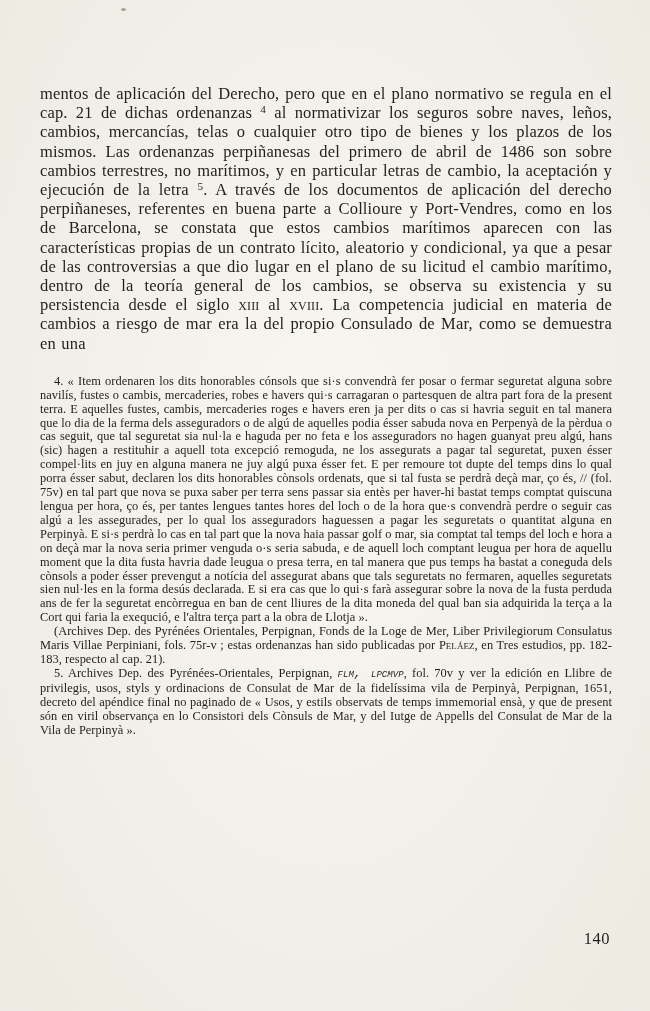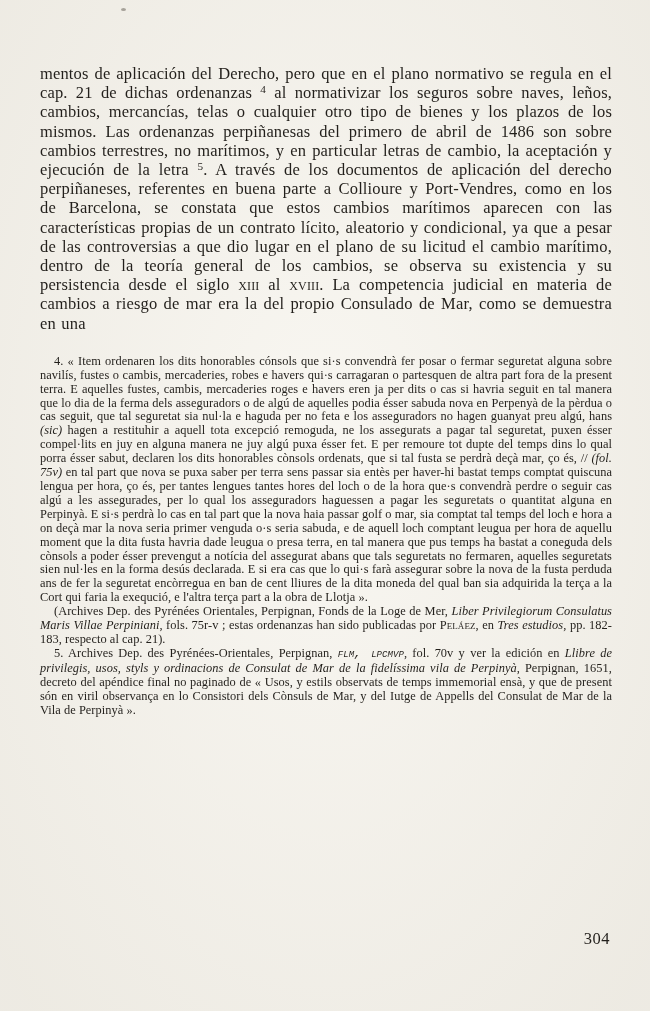--- a/index.html
+++ b/index.html
@@ -7,21 +7,21 @@
   body {
     background: #f5f2ea;
     font-family: "Liberation Serif", "DejaVu Serif", serif;
     color: #221f1b;
     position: relative;
     overflow: hidden;
   }
   .page {
     position: absolute;
     inset: 0;
-    padding: 64px 38px 0 40px;
+    padding: 84px 38px 0 40px;
     background:
       radial-gradient(ellipse at 50% 45%, rgba(255,255,255,0.35), rgba(0,0,0,0.03) 95%),
       #f5f2ea;
   }
   .speck {
     position: absolute;
     left: 121px; top: 8px;
     width: 5px; height: 3px;
     background: #6b655c;
     border-radius: 50%;
@@ -36,21 +36,21 @@
     word-spacing: 1.2px;
   }
   .footnotes { margin-top: 22px; }
   .footnotes .footnote {
     font-size: 12.4px;
     line-height: 13.9px;
     text-align: justify;
     text-indent: 14px;
     letter-spacing: 0.05px;
   }
-  .seg-italic { font-style: italic; }
+  .seg-italic { }
   .seg-smallcaps { font-variant: small-caps; }
   .seg-smallcaps-italic { font-variant: small-caps; font-style: italic; font-family: Liberation Mono, monospace; }
   .seg-sup {
     font-size: 0.68em;
     position: relative;
     top: -0.45em;
     line-height: 0;
   }
   .page-number {
     position: absolute;
@@ -70,15 +70,15 @@
   <main class="main-text">
     <p class="body-para"><span class="seg-normal">mentos de aplicación del Derecho, pero que en el plano normativo se regula en el cap. 21 de dichas ordenanzas </span><span class="seg-sup">4</span><span class="seg-normal"> al normativizar los seguros sobre naves, leños, cambios, mercancías, telas o cualquier otro tipo de bienes y los plazos de los mismos. Las ordenanzas perpiñanesas del primero de abril de 1486 son sobre cambios terrestres, no marítimos, y en particular letras de cambio, la aceptación y ejecución de la letra </span><span class="seg-sup">5</span><span class="seg-normal">. A través de los documentos de aplicación del derecho perpiñaneses, referentes en buena parte a Collioure y Port-Vendres, como en los de Barcelona, se constata que estos cambios marítimos aparecen con las características propias de un contrato lícito, aleatorio y condicional, ya que a pesar de las controversias a que dio lugar en el plano de su licitud el cambio marítimo, dentro de la teoría general de los cambios, se observa su existencia y su persistencia desde el siglo </span><span class="seg-smallcaps">xiii</span><span class="seg-normal"> al </span><span class="seg-smallcaps">xviii</span><span class="seg-normal">. La competencia judicial en materia de cambios a riesgo de mar era la del propio Consulado de Mar, como se demuestra en una</span></p>
   </main>
 
   <section class="footnotes">
     <p class="footnote"><span class="seg-normal">4. « Item ordenaren los dits honorables cónsols que si·s convendrà fer posar o fermar seguretat alguna sobre navilís, fustes o cambis, mercaderies, robes e havers qui·s carragaran o partesquen de altra part fora de la present terra. E aquelles fustes, cambis, mercaderies roges e havers eren ja per dits o cas si havria seguit en tal manera que lo dia de la ferma dels asseguradors o de algú de aquelles podia ésser sabuda nova en Perpenyà de la pèrdua o cas seguit, que tal seguretat sia nul·la e haguda per no feta e los asseguradors no hagen guanyat preu algú, hans </span><span class="seg-italic">(sic)</span><span class="seg-normal"> hagen a restituhir a aquell tota excepció remoguda, ne los assegurats a pagar tal seguretat, puxen ésser compel·lits en juy en alguna manera ne juy algú puxa ésser fet. E per remoure tot dupte del temps dins lo qual porra ésser sabut, declaren los dits honorables cònsols ordenats, que si tal fusta se perdrà deçà mar, ço és, // </span><span class="seg-italic">(fol. 75v)</span><span class="seg-normal"> en tal part que nova se puxa saber per terra sens passar sia entès per haver-hi bastat temps comptat quiscuna lengua per hora, ço és, per tantes lengues tantes hores del loch o de la hora que·s convendrà perdre o seguir cas algú a les assegurades, per lo qual los asseguradors haguessen a pagar les seguretats o quantitat alguna en Perpinyà. E si·s perdrà lo cas en tal part que la nova haia passar golf o mar, sia comptat tal temps del loch e hora a on deçà mar la nova seria primer venguda o·s seria sabuda, e de aquell loch comptant leugua per hora de aquellu moment que la dita fusta havria dade leugua o presa terra, en tal manera que pus temps ha bastat a coneguda dels cònsols a poder ésser prevengut a notícia del assegurat abans que tals seguretats no fermaren, aquelles seguretats sien nul·les en la forma desús declarada. E si era cas que lo qui·s farà assegurar sobre la nova de la fusta perduda ans de fer la seguretat encòrregua en ban de cent lliures de la dita moneda del qual ban sia adquirida la terça a la Cort qui faria la exequció, e l'altra terça part a la obra de Llotja ».</span></p>
     <p class="footnote"><span class="seg-normal">(Archives Dep. des Pyrénées Orientales, Perpignan, Fonds de la Loge de Mer, </span><span class="seg-italic">Liber Privilegiorum Consulatus Maris Villae Perpiniani</span><span class="seg-normal">, fols. 75r-v ; estas ordenanzas han sido publicadas por </span><span class="seg-smallcaps">Peláez</span><span class="seg-normal">, en </span><span class="seg-italic">Tres estudios</span><span class="seg-normal">, pp. 182-183, respecto al cap. 21).</span></p>
     <p class="footnote"><span class="seg-normal">5. Archives Dep. des Pyrénées-Orientales, Perpignan, </span><span class="seg-smallcaps-italic">flm, lpcmvp</span><span class="seg-normal">, fol. 70v y ver la edición en </span><span class="seg-italic">Llibre de privilegis, usos, styls y ordinacions de Consulat de Mar de la fidelíssima vila de Perpinyà</span><span class="seg-normal">, Perpignan, 1651, decreto del apéndice final no paginado de « Usos, y estils observats de temps immemorial ensà, y que de present són en viril observança en lo Consistori dels Cònsuls de Mar, y del Iutge de Appells del Consulat de Mar de la Vila de Perpinyà ».</span></p>
   </section>
 
-  <div class="page-number">304</div>
+  <div class="page-number">140</div>
 
 </div>
 
 </body></html>

